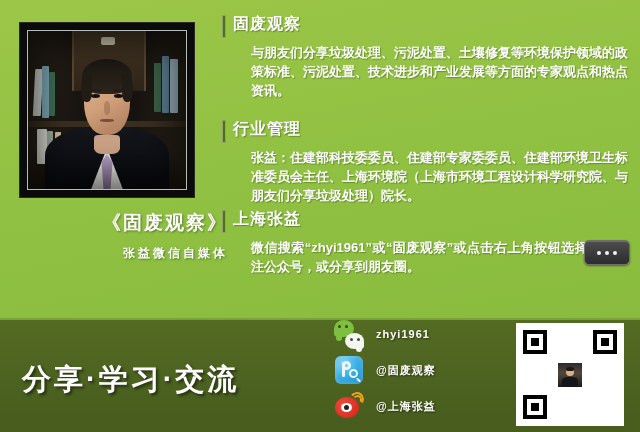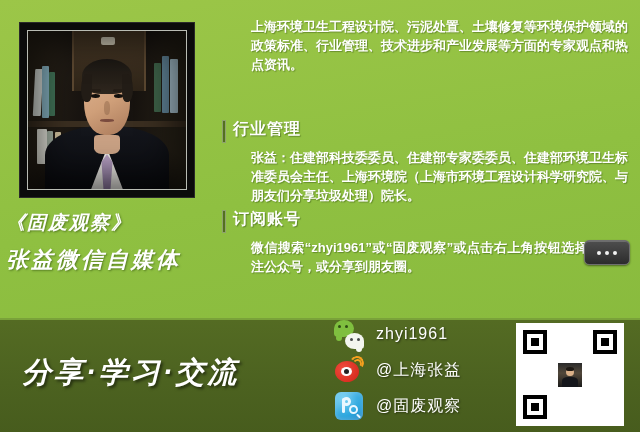--- a/index.html
+++ b/index.html
@@ -117,28 +117,27 @@
   #photo .mouth{
     position:absolute;left:45.5%;top:56%;width:9%;height:1.8%;
     background:#7a4b3e;border-radius:40%;
   }
   #photo .vignette{
     position:absolute;inset:0;
     box-shadow:inset 0 0 34px 12px rgba(0,0,0,.62);
   }
 
   .left-line{
-    position:absolute;left:6px;width:216px;text-align:left;
+    position:absolute;left:12px;width:216px;text-align:right;
     color:#ffffff;font-weight:bold;
     text-shadow:1px 1px 2px rgba(40,70,10,.55);
     white-space:nowrap;
-    font-style:italic;
   }
   #left-title{top:210px;font-size:19px;letter-spacing:2px;}
-  #left-sub{top:245px;font-size:22px;letter-spacing:3px;}
+  #left-sub{top:245px;font-size:12px;letter-spacing:3px;}
   #left-id{top:276px;font-size:17px;letter-spacing:2px;}
 
   
   #right-col{
     position:absolute;left:216px;top:0;width:424px;height:318px;
   }
   .section{position:absolute;left:0;width:424px;}
   #sec-0{top:14px;}
   #sec-1{top:119px;}
   #sec-2{top:209px;}
@@ -174,36 +173,35 @@
     width:4px;height:4px;border-radius:50%;background:#f2f2f2;display:block;
   }
 
   
   #bottom-bar{
     position:absolute;left:0;top:318px;width:640px;height:114px;
     background:linear-gradient(180deg,#546b23 0%,#4c6220 55%,#475c1d 100%);
     border-top:2px solid #7aa23a;
   }
   #slogan{
-    position:absolute;left:22px;top:33px;
+    position:absolute;left:22px;top:40px;
     color:#ffffff;font-weight:bold;font-size:29px;letter-spacing:3px;
     text-shadow:2px 2px 3px rgba(0,0,0,.55);
     white-space:nowrap;
-    font-style:italic;
   }
 
   #socials{position:absolute;left:334px;top:316px;width:175px;}
   .social-row{
     position:relative;height:36px;display:flex;align-items:center;
   }
   .social-icon{
     position:relative;width:30px;height:30px;flex:0 0 30px;margin-right:12px;
   }
   .social-label{
-    color:#ffffff;font-weight:normal;font-size:16px;letter-spacing:1px;
+    color:#ffffff;font-weight:bold;font-size:11px;letter-spacing:1px;
     text-shadow:1px 1px 2px rgba(0,0,0,.5);white-space:nowrap;
   }
   
   .ic-wechat .bub-a{
     position:absolute;left:0;top:1px;width:20px;height:17px;
     background:#7fbf3f;border-radius:50% 50% 50% 20%;
   }
   .ic-wechat .bub-a:after{
     content:"";position:absolute;left:2px;bottom:-4px;width:6px;height:6px;
     background:#7fbf3f;border-radius:50% 0 50% 50%;
@@ -356,35 +354,39 @@
 
     <div class="left-line" id="left-title">《固废观察》</div>
 
     <div class="left-line" id="left-sub">张益微信自媒体</div>
 
   </div>
 
   <div id="right-col">
 
     <div class="section" id="sec-0">
-      <div class="sec-body">上海环境卫生工程设计院、污泥处置、土壤修复等环境保护领域的政策标准、行业管理、技术进步和产业发展等方面的专家观点和热点资讯。</div>
+      <div class="sec-head">
+        <div class="sec-marker"></div>
+        <div class="sec-title">固废观察</div>
+      </div>
+      <div class="sec-body">与朋友们分享垃圾处理、污泥处置、土壤修复等环境保护领域的政策标准、污泥处置、技术进步和产业发展等方面的专家观点和热点资讯。</div>
     </div>
 
     <div class="section" id="sec-1">
       <div class="sec-head">
         <div class="sec-marker"></div>
         <div class="sec-title">行业管理</div>
       </div>
       <div class="sec-body">张益：住建部科技委委员、住建部专家委委员、住建部环境卫生标准委员会主任、上海环境院（上海市环境工程设计科学研究院、与朋友们分享垃圾处理）院长。</div>
     </div>
 
     <div class="section" id="sec-2">
       <div class="sec-head">
         <div class="sec-marker"></div>
-        <div class="sec-title">订阅账号</div>
+        <div class="sec-title">上海张益</div>
       </div>
       <div class="sec-body">微信搜索“zhyi1961”或“固废观察”或点击右上角按钮选择查看关注公众号，或分享到朋友圈。</div>
 
       <div id="more-button">
         <span></span>
         <span></span>
         <span></span>
       </div>
     </div>
 
@@ -402,39 +404,39 @@
         <div class="e e1"></div>
           <div class="e e2"></div>
         <div class="bub-b"></div>
         <div class="w w1"></div>
           <div class="w w2"></div>
       </div>
       <div class="social-label">zhyi1961</div>
     </div>
 
     <div class="social-row">
+      <div class="social-icon ic-search">
+        <div class="sq"></div>
+        <div class="p-stem"></div>
+        <div class="p-bowl"></div>
+        <div class="lens"></div>
+        <div class="handle"></div>
+      </div>
+      <div class="social-label">@固废观察</div>
+    </div>
+
+    <div class="social-row">
       <div class="social-icon ic-weibo">
         <div class="arc1"></div>
         <div class="arc2"></div>
         <div class="body"></div>
         <div class="inner"></div>
         <div class="pupil"></div>
       </div>
       <div class="social-label">@上海张益</div>
-    </div>
-
-    <div class="social-row">
-      <div class="social-icon ic-search">
-        <div class="sq"></div>
-        <div class="p-stem"></div>
-        <div class="p-bowl"></div>
-        <div class="lens"></div>
-        <div class="handle"></div>
-      </div>
-      <div class="social-label">@固废观察</div>
     </div>
 
   </div>
 
   <div id="qr-wrap">
     <div id="qr">
       <div class="qr-eye" id="qr-e1"></div>
       <div class="qr-eye" id="qr-e2"></div>
       <div class="qr-eye" id="qr-e3"></div>
       <div id="qr-logo">

